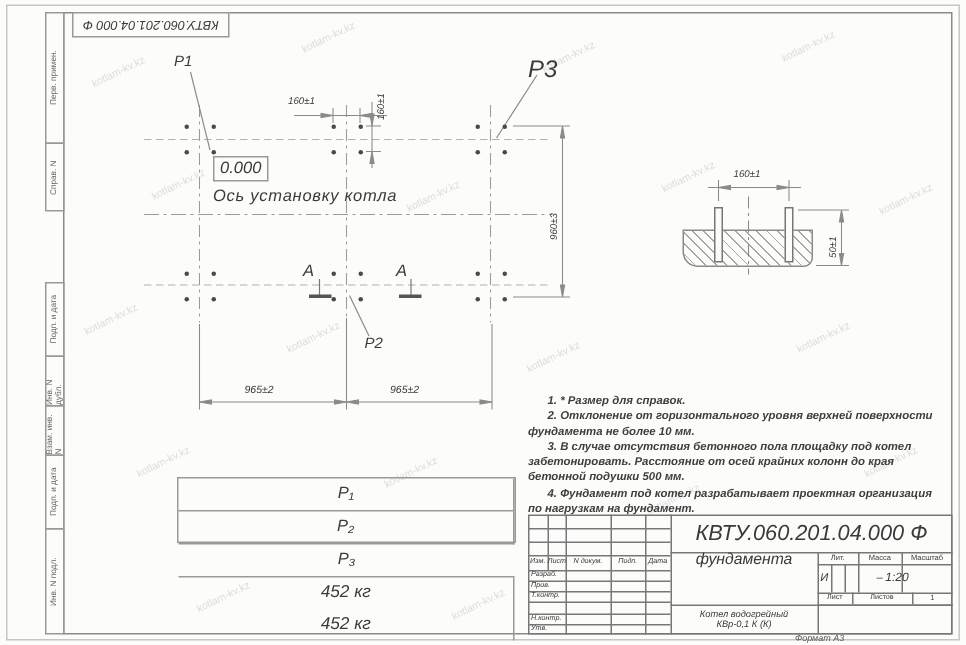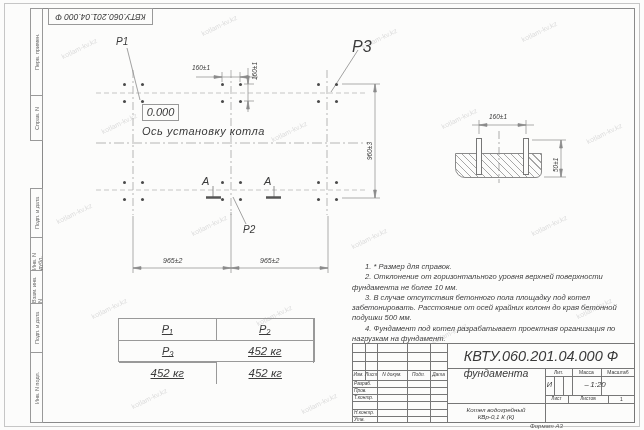--- a/index.html
+++ b/index.html
@@ -146,28 +146,28 @@
   <div class="t" style="left:260px;top:257px;font-size:7px;">965±2</div>
   <div class="t" style="left:202px;top:175px;font-size:11px;">А</div>
   <div class="t" style="left:264px;top:175px;font-size:11px;">А</div>
 
   <div class="hatch" style="left:455px;top:153px;width:87px;height:25px;"></div>
   <div class="bolt" style="left:476px;top:138px;height:37px;"></div>
   <div class="bolt" style="left:523px;top:138px;height:37px;"></div>
   <div class="t" style="left:489px;top:113px;font-size:6.5px;">160±1</div>
   <div class="t rot90" style="left:552px;top:172px;font-size:6.5px;">50±1</div>
 
-  <div class="abs" style="left:352px;top:262px;width:276px;font-style:italic;font-size:7.6px;line-height:10.3px;color:#3e3e3e;">
+  <div class="abs" style="left:352px;top:262px;width:276px;font-style:italic;font-size:7.6px;line-height:10.3px;color:#3e3e3e;font-weight:bold;">
     <div style="text-indent:13px;">1. * Размер для справок.</div>
     <div style="text-indent:13px;white-space:normal;">2. Отклонение от горизонтального уровня верхней поверхности фундамента не более 10 мм.</div>
     <div style="text-indent:13px;white-space:normal;">3. В случае отсутствия бетонного пола площадку под котел забетонировать. Расстояние от осей крайних колонн до края бетонной подушки 500 мм.</div>
     <div style="text-indent:13px;white-space:normal;">4. Фундамент под котел разрабатывает проектная организация по нагрузкам на фундамент.</div>
   </div>
 
-  <div class="abs" style="left:118px;top:318px;width:197px;height:44px;border:1px solid #999;box-sizing:border-box;display:grid;grid-template-columns:1fr 1fr;grid-template-rows:1fr 1fr;text-decoration:underline;">
+  <div class="abs" style="left:118px;top:318px;width:226px;height:44px;border:1px solid #999;box-sizing:border-box;display:grid;grid-template-columns:1fr;grid-template-rows:1fr 1fr;">
     <div class="c" style="border-right:1px solid #999;border-bottom:1px solid #999;font-style:italic;font-size:11px;line-height:21px;">P₁</div>
     <div class="c" style="border-right:1px solid #999;border-bottom:1px solid #999;font-style:italic;font-size:11px;line-height:21px;">P₂</div>
     <div class="c" style="border-bottom:1px solid #999;font-style:italic;font-size:11px;line-height:21px;">P₃</div>
     <div class="c" style="border-right:1px solid #999;font-style:italic;font-size:11.5px;line-height:21px;">452 кг</div>
     <div class="c" style="border-right:1px solid #999;font-style:italic;font-size:11.5px;line-height:21px;">452 кг</div>
     <div class="c" style="font-style:italic;font-size:11.5px;line-height:21px;">452 кг</div>
   </div>
 
   <div class="abs" style="left:352px;top:343px;width:283px;height:80px;border:1.2px solid #777;box-sizing:border-box;"></div>
 

